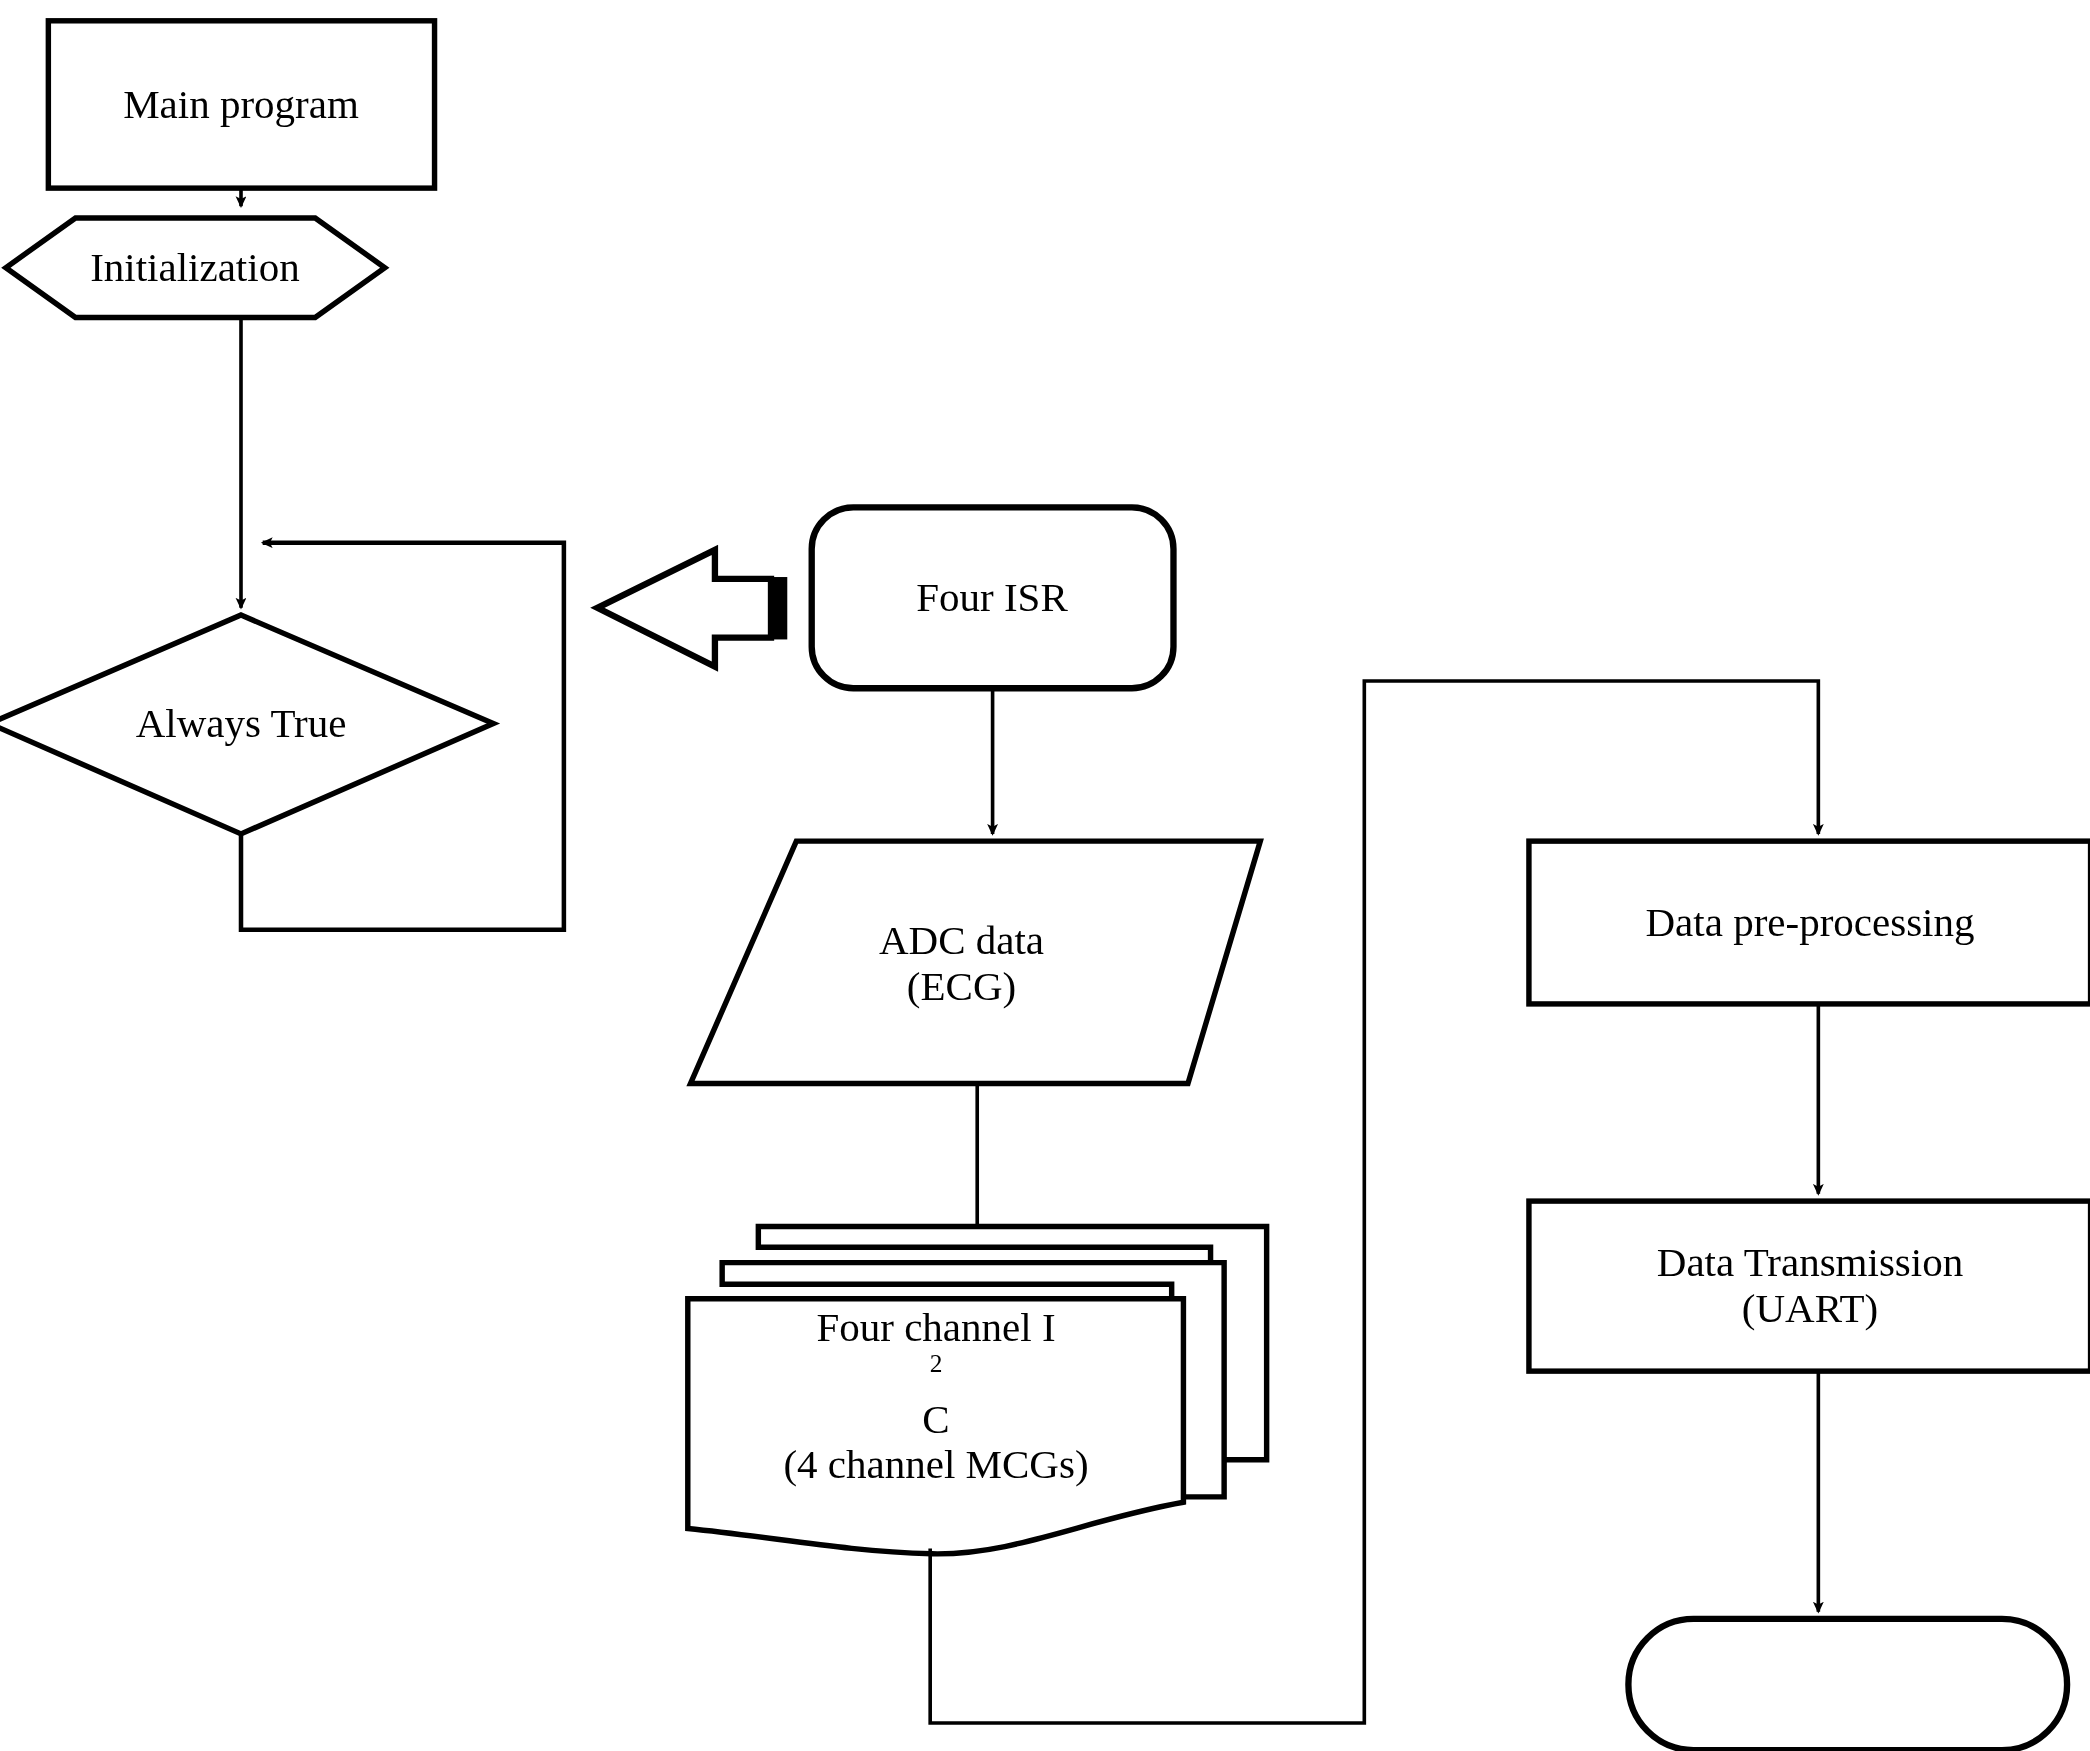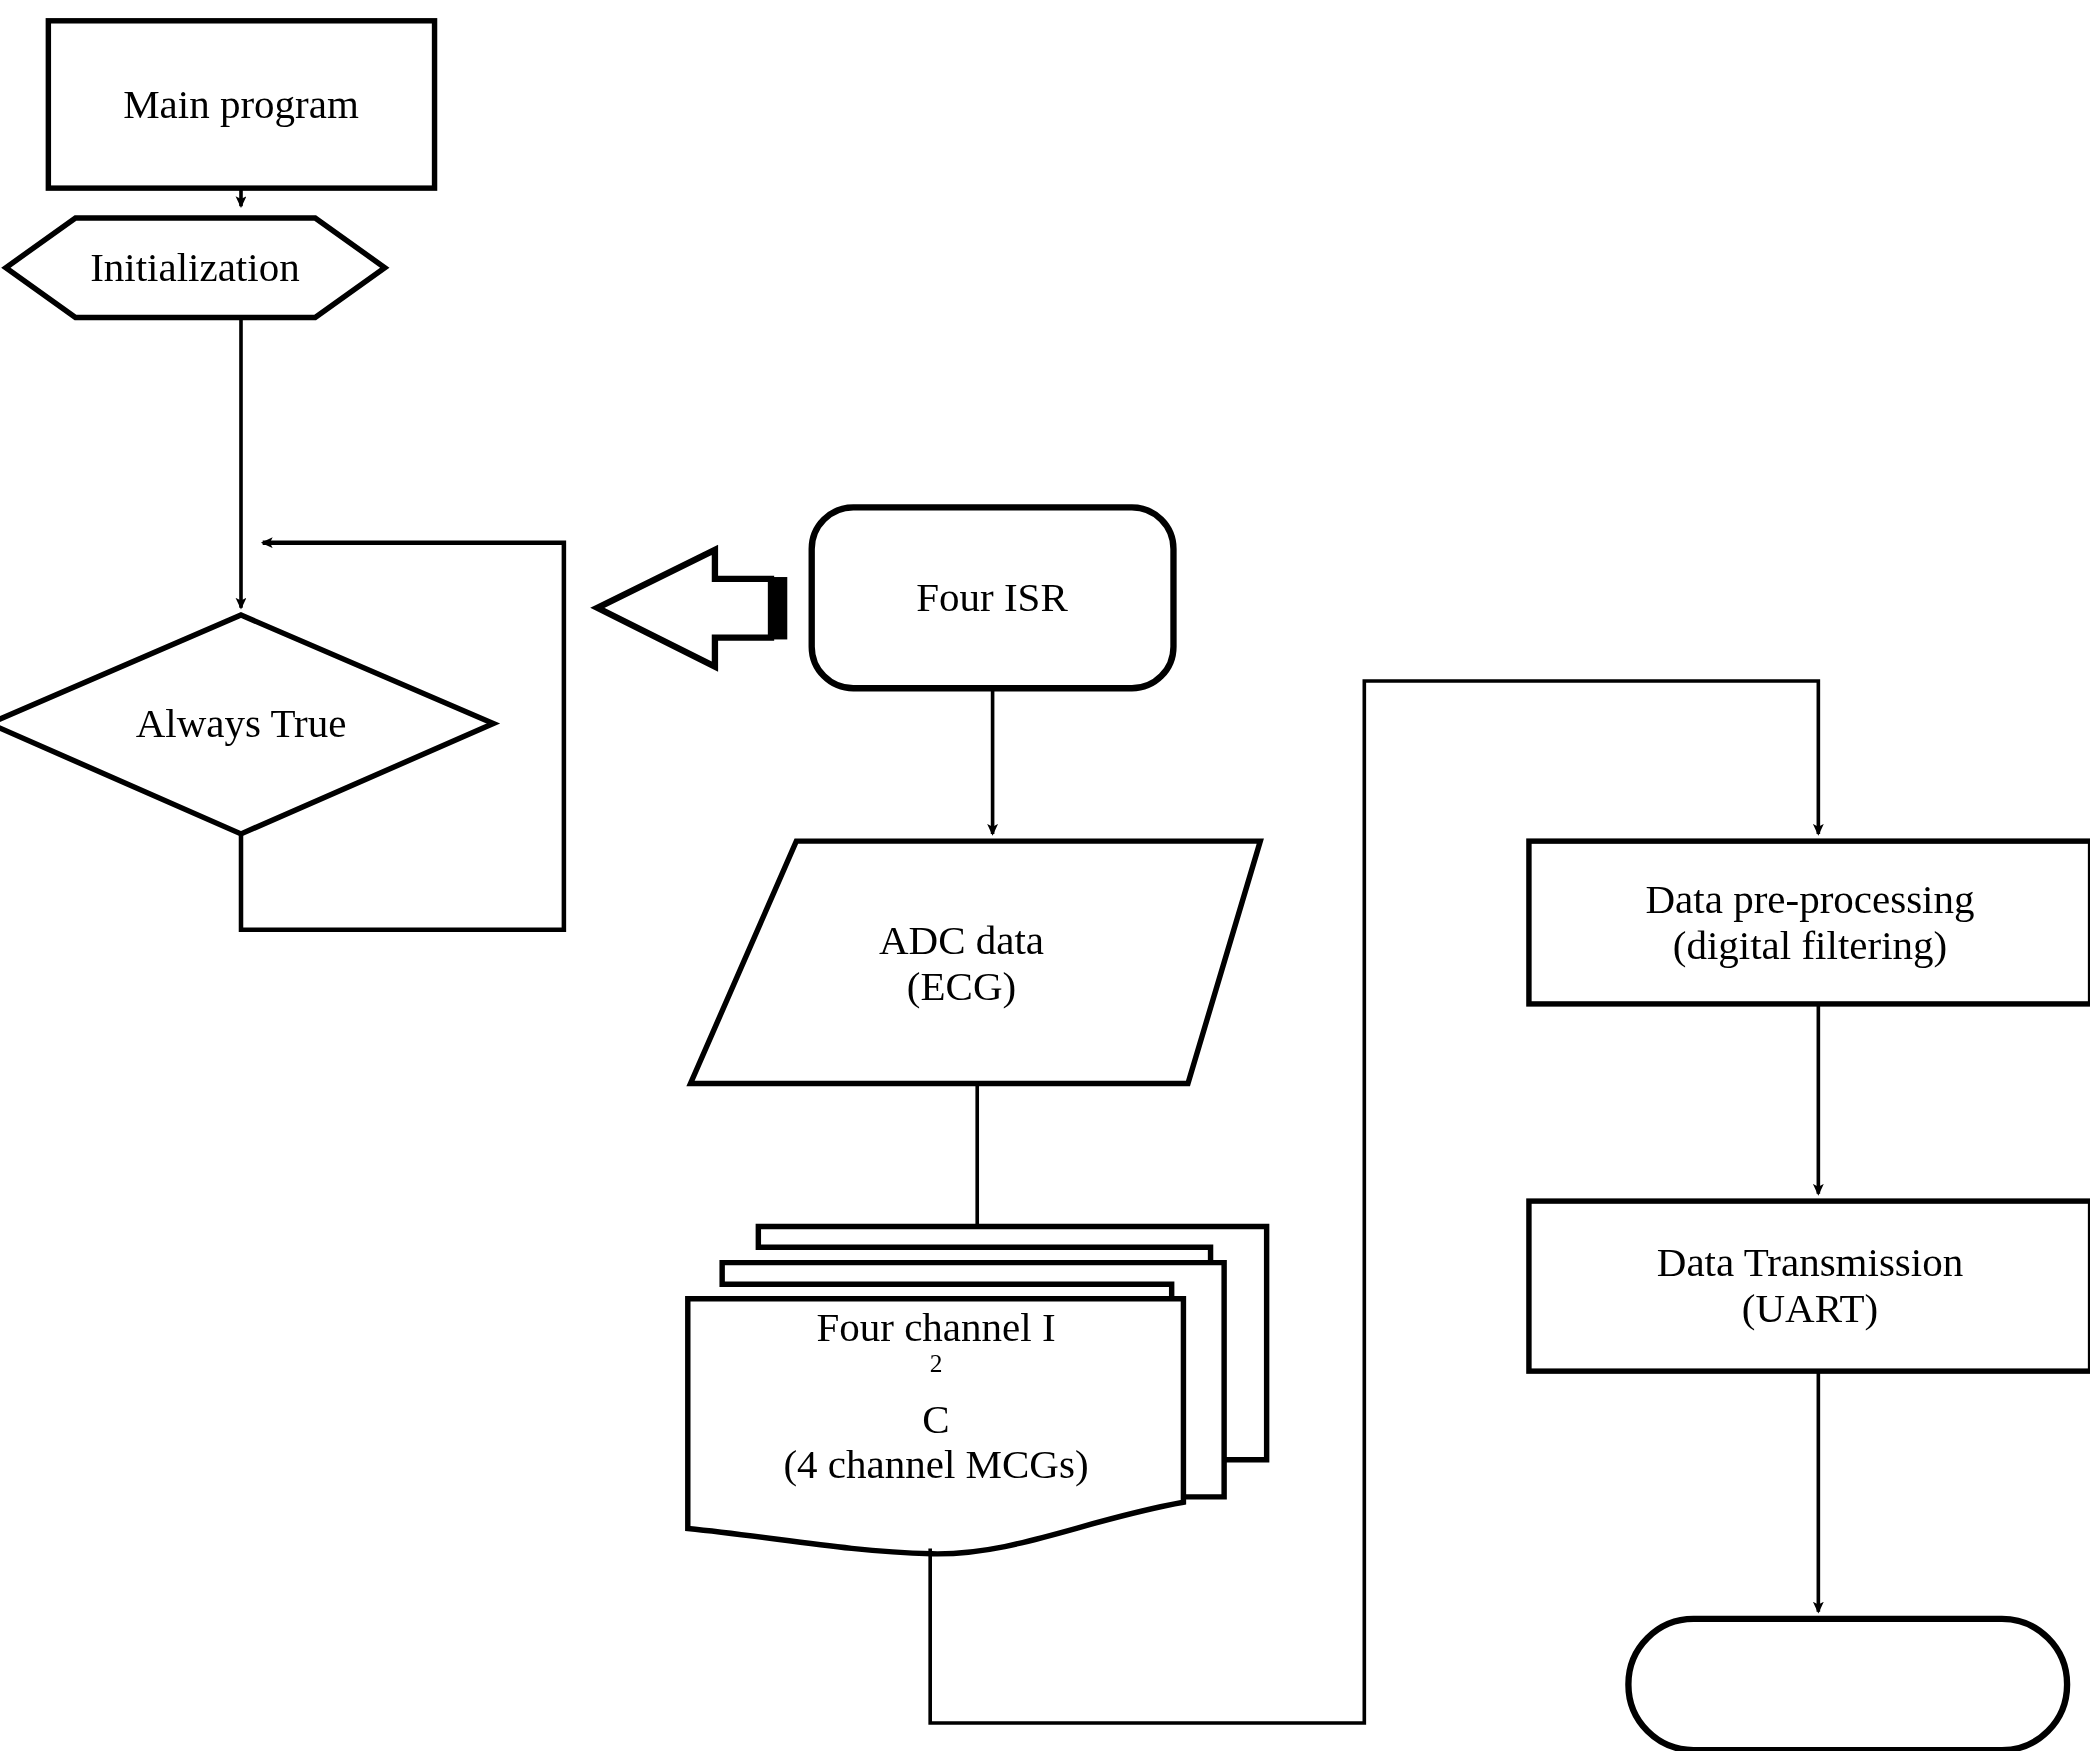--- a/index.html
+++ b/index.html
@@ -110,21 +110,20 @@
     <span>(ECG)</span>
   </div>
 
   <div class="node-label" style="left:688px; top:1288px; width:496px; height:217px;">
     <span><span>Four channel I</span><sup>2</sup><span>C</span></span>
     <span>(4 channel MCGs)</span>
   </div>
 
   <div class="node-label" style="left:1529px; top:841px; width:562px; height:163px;">
     <span>Data pre-processing</span>
-    <span>(digital filtering)</span>
   </div>
 
   <div class="node-label" style="left:1529px; top:1201px; width:562px; height:170px;">
     <span>Data Transmission</span>
     <span>(UART)</span>
   </div>
 
 
 </div>
 

